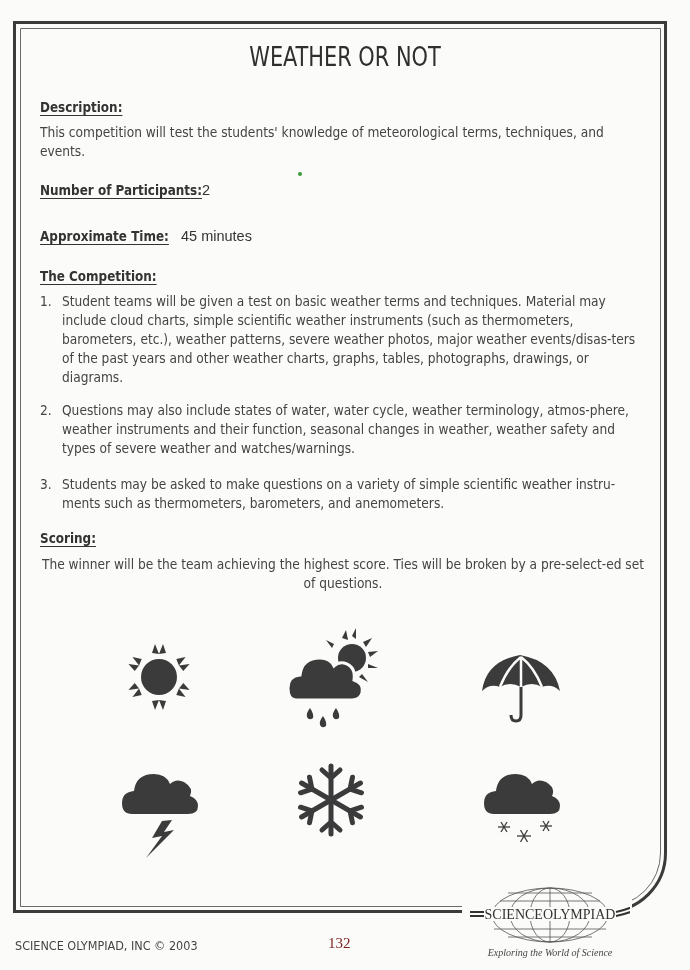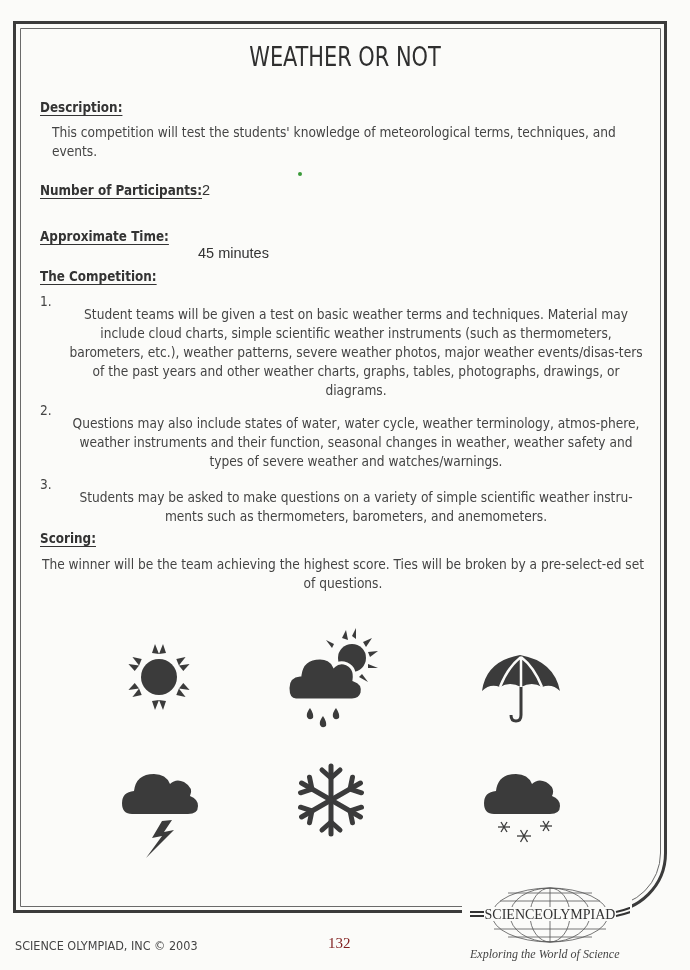--- a/index.html
+++ b/index.html
@@ -35,61 +35,61 @@
   .para {
     position:absolute; left:0; width:606px; font-size:13.6px; line-height:19px; color:#444;
     font-stretch:condensed;
   }
   .inline-val {
     font-family:"Liberation Sans",sans-serif; font-weight:normal; text-decoration:none;
     font-size:14.5px; color:#333; margin-left:10px; display:inline-block;
   }
   .list-item { position:absolute; left:0; width:610px; font-size:13.6px; line-height:19px; color:#444; }
   .list-num { position:absolute; left:0; top:0; }
-  .list-text { position:absolute; left:22px; top:13px; width:588px;text-align:center; }
+  .list-text { position:absolute; left:22px; top:0; width:588px; }
   .icon { position:absolute; }
   .footer-left {
     position:absolute; left:15px; top:938px; font-size:12.5px; color:#444;
     font-family:"DejaVu Sans Condensed","DejaVu Sans",sans-serif;
   }
   .footer-page {
     position:absolute; left:328px; top:935px; font-size:15px; color:#7f1d1d;
     font-family:"Liberation Serif",serif;
   }
   .logo { position:absolute; left:470px; top:885px; width:160px; height:60px; }
   .logo-tag {
-    position:absolute; left:470px; top:947px; width:160px; 
-    font-family:"Liberation Serif",serif; font-style:italic; font-size:12px; color:#444;
+    position:absolute; left:470px; top:947px; width:160px; text-align:center;
+    font-family:"Liberation Serif",serif; font-style:italic; font-size:10px; color:#444;
   }
   .speck { position:absolute; width:4px; height:4px; border-radius:50%; background:#3a9a3a; }
 </style>
 </head>
 <body>
 
 <div class="frame-outer"></div>
 <div class="frame-inner"></div>
 <div class="frame-cut"></div>
 
 <div class="speck" style="left:298px;top:172px;"></div>
 
 <div class="content">
   <div class="title">WEATHER OR NOT</div>
 
   <div class="heading" style="top:99px;">Description:</div>
-  <div class="para" style="top:123px;margin-left:12px;">This competition will test the students' knowledge of meteorological terms, techniques, and events.</div>
+  <div class="para" style="top:123px;">This competition will test the students' knowledge of meteorological terms, techniques, and events.</div>
 
   <div class="heading" style="top:182px;">
     <span>Number of Participants:</span>
   </div>
   <div class="inline-val" style="position:absolute;left:162px;top:182px;margin:0;">2</div>
 
   <div class="heading" style="top:228px;">
     <span>Approximate Time:</span>
   </div>
-  <div class="inline-val" style="position:absolute;left:141px;top:228px;margin:17px;">45 minutes</div>
+  <div class="inline-val" style="position:absolute;left:141px;top:228px;margin:0;">45 minutes</div>
 
   <div class="heading" style="top:268px;">The Competition:</div>
 
   <div class="list-item" style="top:292px;height:96px;">
     <span class="list-num">1.</span>
     <span class="list-text">Student teams will be given a test on basic weather terms and techniques. Material may include cloud charts, simple scientific weather instruments (such as thermometers, barometers, etc.), weather patterns, severe weather photos, major weather events/disas-ters of the past years and other weather charts, graphs, tables, photographs, drawings, or diagrams.</span>
   </div>
   <div class="list-item" style="top:401px;height:58px;">
     <span class="list-num">2.</span>
     <span class="list-text">Questions may also include states of water, water cycle, weather terminology, atmos-phere, weather instruments and their function, seasonal changes in weather, weather safety and types of severe weather and watches/warnings.</span>

